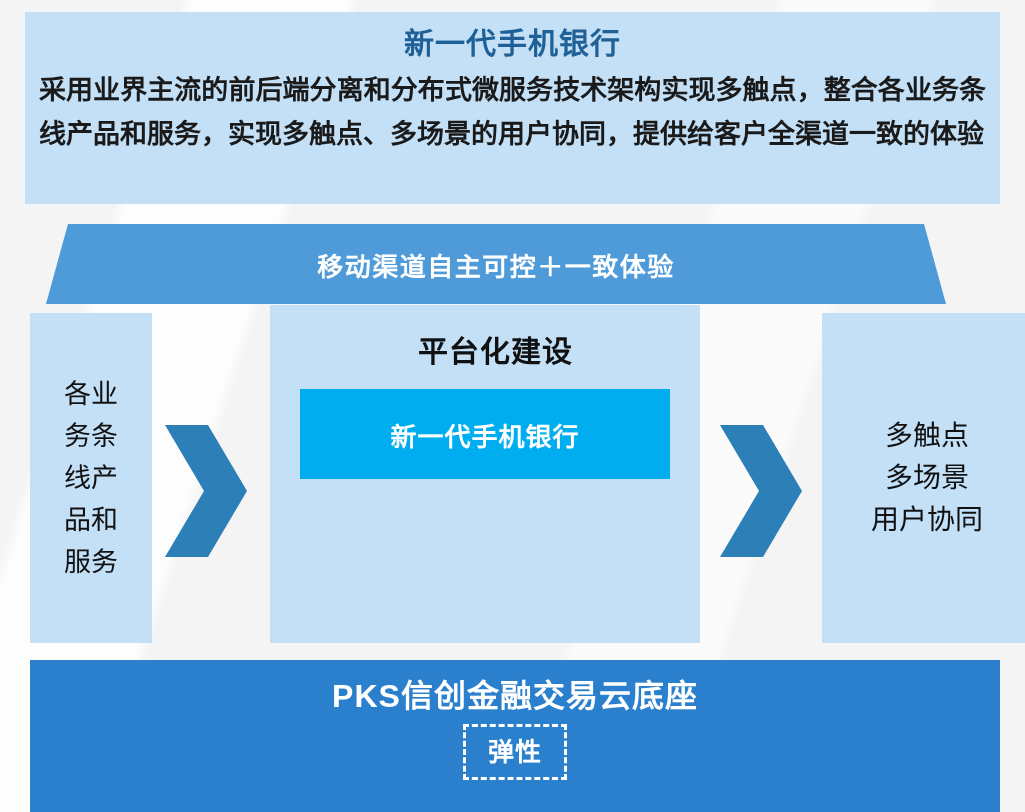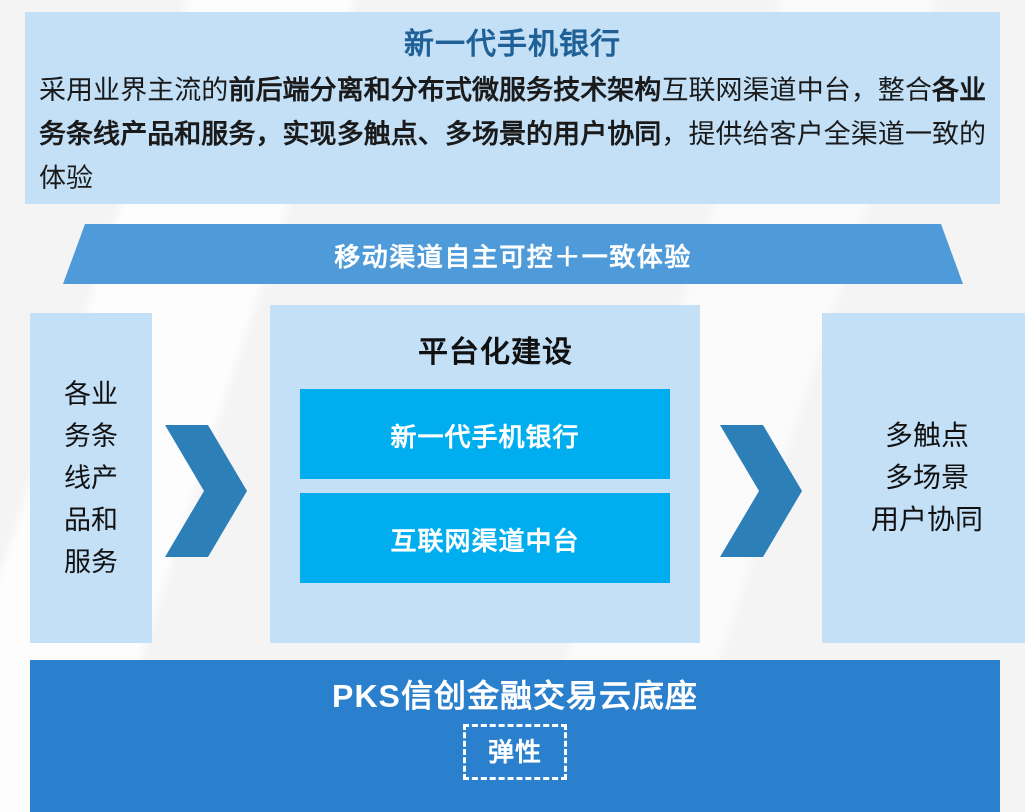--- a/index.html
+++ b/index.html
@@ -60,29 +60,29 @@
   .header-body {
     margin-top: 4px;
     font-size: 27px;
     line-height: 44px;
     color: #1a1a1a;
     text-align: justify;
     text-justify: inter-character;
   }
 
   .header-body b { font-weight: bold; margin-top: 44px; }
-  .header-body span.reg { font-weight: normal; }
+  .header-body span.reg { font-weight: bold; }
 
   
   .banner {
     position: absolute;
-    left: 63px;
+    left: 46px;
     top: 224px;
     width: 900px;
-    height: 60px;
+    height: 80px;
     background: #4f9bd9;
     clip-path: polygon(22px 0, calc(100% - 22px) 0, 100% 100%, 0 100%);
     display: flex;
     align-items: center;
     justify-content: center;
   }
 
   .banner-label {
     color: #ffffff;
     font-size: 26px;
@@ -207,21 +207,21 @@
 </head>
 <body>
 
 <div class="bg-sheen"></div>
 
 <div class="stage">
 
   <section class="header-panel">
     <h1 class="header-title">新一代手机银行</h1>
     <p class="header-body">
-      <span class="reg">采用业界主流的</span><b>前后端分离和分布式微服务技术架构</b><span class="reg">互联网渠道中台，整合</span><b>各业务条线产品和服务，实现多触点、多场景的用户协同</b><span class="reg">，提供给客户全渠道一致的体验</span>
+      <span class="reg">采用业界主流的</span><b>前后端分离和分布式微服务技术架构</b><span class="reg">实现多触点，整合</span><b>各业务条线产品和服务，实现多触点、多场景的用户协同</b><span class="reg">，提供给客户全渠道一致的体验</span>
     </p>
   </section>
 
   <section class="banner">
     <span class="banner-label">移动渠道自主可控＋一致体验</span>
   </section>
 
   <section class="side-panel left">
     <div class="side-text">各业
 务条
@@ -233,21 +233,20 @@
   <div class="chevron one">
     <svg viewBox="0 0 86 132" xmlns="http://www.w3.org/2000/svg" aria-hidden="true">
       <polygon points="2,0 45,0 84,66 45,132 2,132 41,66" fill="#2d7fb8"></polygon>
     </svg>
   </div>
 
   <section class="center-panel">
     <h2 class="center-title">平台化建设</h2>
     <div class="center-boxes">
       <div class="cyan-box">新一代手机银行</div>
-      <div class="cyan-box">互联网渠道中台</div>
     </div>
   </section>
 
   <div class="chevron two">
     <svg viewBox="0 0 86 132" xmlns="http://www.w3.org/2000/svg" aria-hidden="true">
       <polygon points="2,0 45,0 84,66 45,132 2,132 41,66" fill="#2d7fb8"></polygon>
     </svg>
   </div>
 
   <section class="side-panel right">

